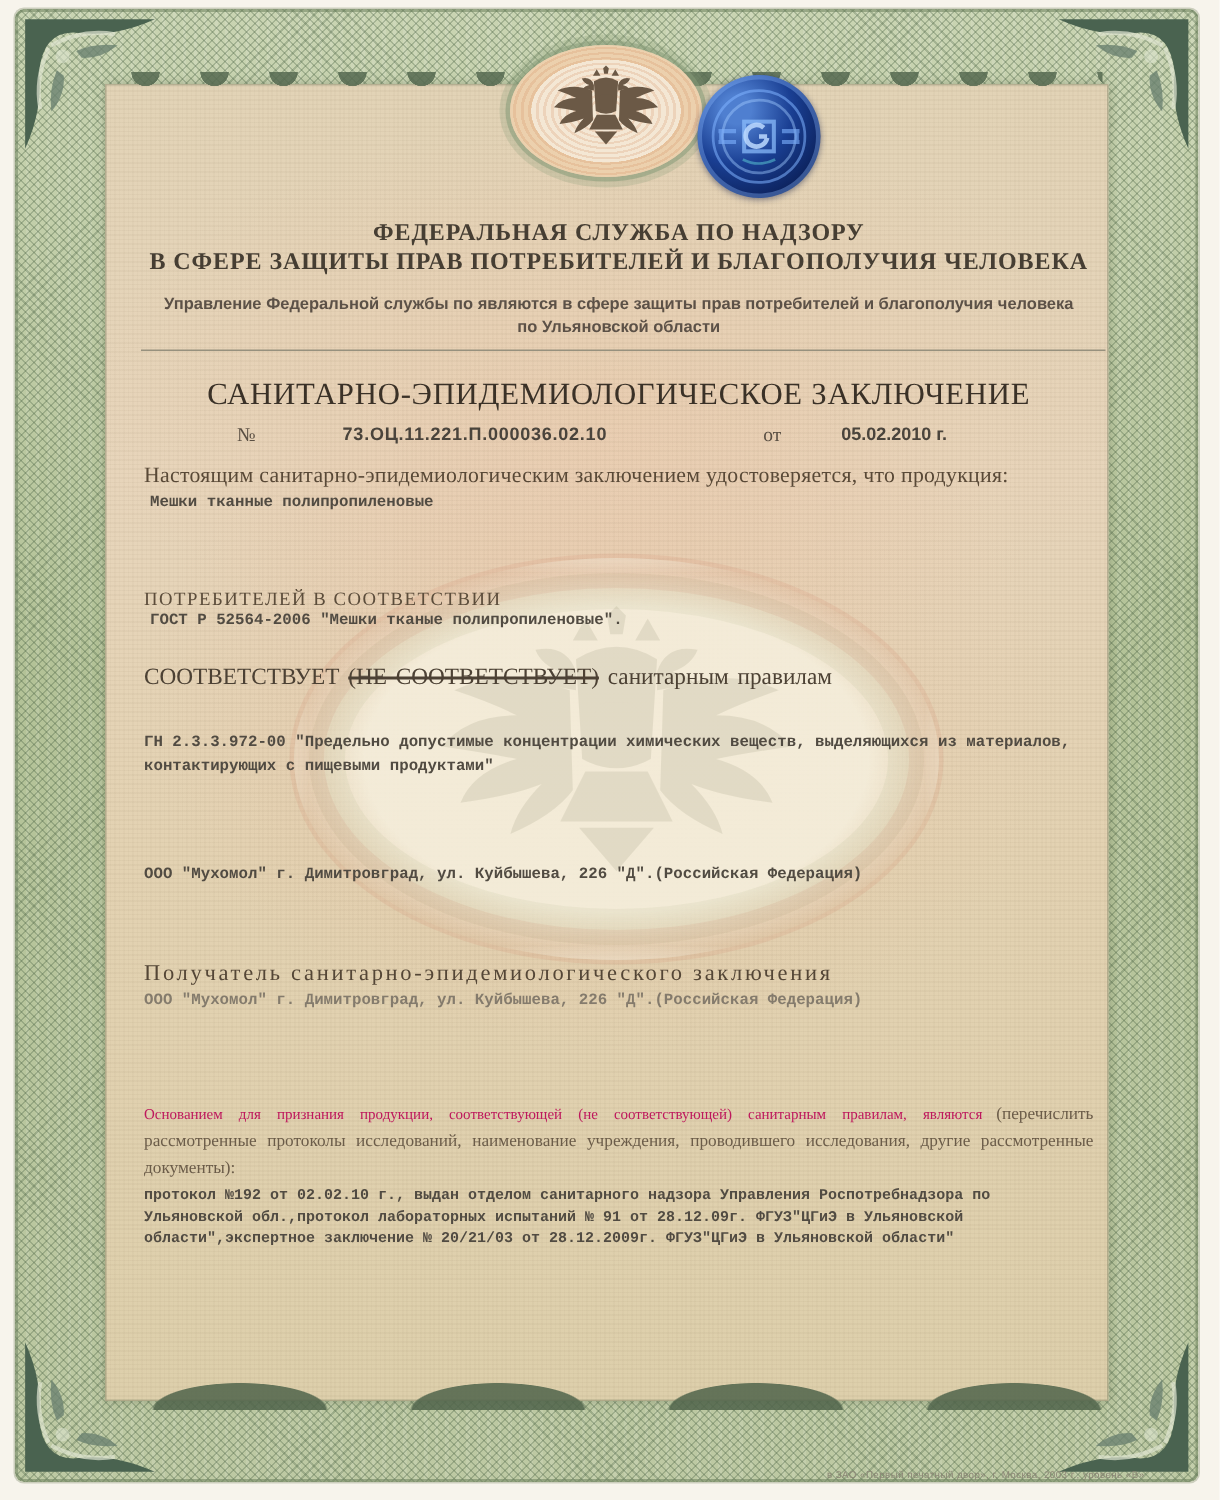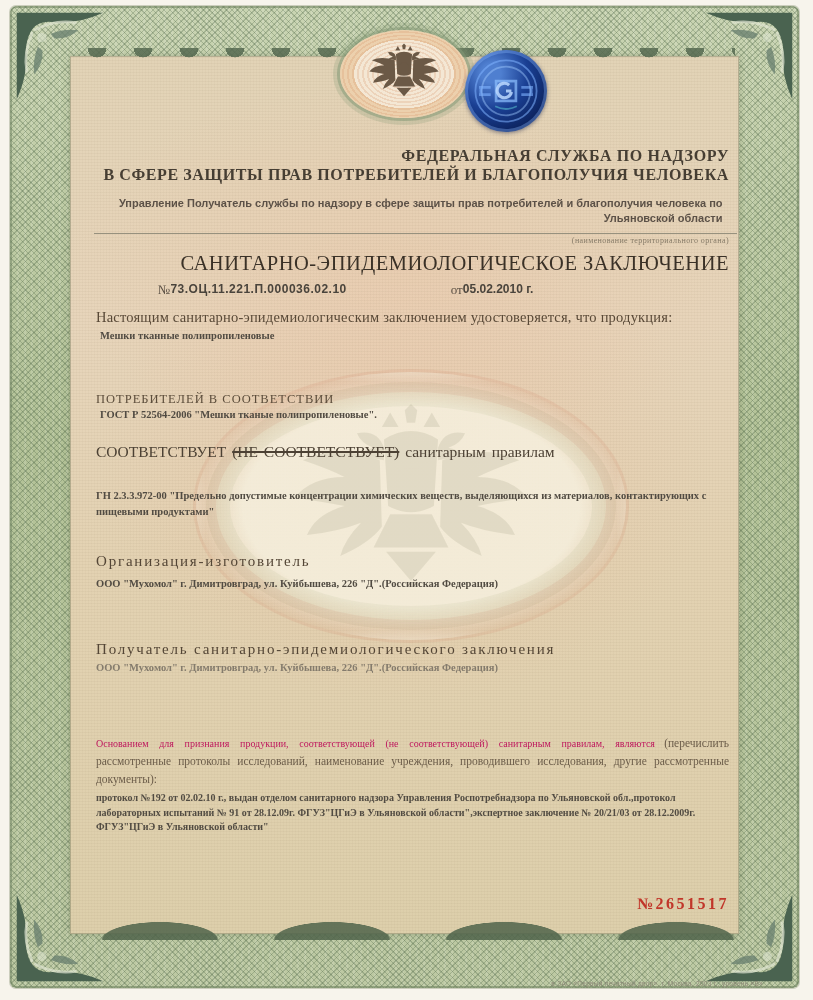--- a/index.html
+++ b/index.html
@@ -67,30 +67,30 @@
     position:absolute; left:196px; top:372px; width:430px; height:268px; border-radius:50%;
     background: radial-gradient(ellipse at center, rgba(245,239,221,.88) 0 58%, rgba(245,239,221,0) 76%);
     border:10px solid rgba(205,135,105,.10);
     box-shadow: 0 0 0 3px rgba(205,130,100,.15), inset 0 0 0 10px rgba(200,125,95,.12), inset 0 0 0 24px rgba(160,170,120,.10);
     display:flex; align-items:center; justify-content:center;
   }
   .rosette svg { width:250px; height:208px; opacity:.12; }
 
   
   .abs { position:absolute; left:96px; right:84px; }
-  .center { text-align:right; }
+  .center { text-align:center; }
   .hdr { font-weight:bold; font-size:16px; letter-spacing:.6px; color:#463e33; line-height:1.2; }
   .org { font-family:"Liberation Sans", sans-serif; font-weight:bold; font-size:11px; color:#5c5147; line-height:1.35; }
   .org-caption { font-size:8px; color:#857a67; letter-spacing:.4px; }
   .divider { border-top:1px solid #97917e; }
   .doc-title { font-weight:normal; font-size:20.5px; letter-spacing:.5px; color:#3a3127; }
   .numrow { display:flex; font-family:"Liberation Sans", sans-serif; font-weight:bold; font-size:12px; color:#4a443c; }
   .numrow .lbl { font-family:"Liberation Serif", serif; font-weight:normal; font-size:13px; color:#5a4f43; }
   .intro { font-size:14.5px; color:#594937; letter-spacing:.2px; }
-  .val { font-family:Liberation Serif, serif; font-weight:bold; font-size:10.5px; color:#514b42; line-height:1.5; }
+  .val { font-family:Liberation Mono, monospace; font-weight:bold; font-size:10.5px; color:#514b42; line-height:1.5; }
   .form-label { font-size:12.5px; color:#5c4d3b; letter-spacing:1px; }
   .comp { font-size:15.5px; color:#4c4134; word-spacing:2px; }
   .comp .strike { text-decoration:line-through; text-decoration-thickness:2px; }
   .cap { font-size:11.5px; color:#6b5c49; line-height:1.3; }
   .sec-label { font-size:15px; color:#544636; letter-spacing:1.8px; }
   .faded { color:#6e675d; opacity:.8; filter:blur(.3px); }
   .basis-big { font-size:10px; color:#be185d; word-spacing:3px; }
   .basis-cap { font-size:11.5px; color:#6b5c49; }
   .serial { font-weight:bold; font-size:16px; letter-spacing:2.5px; color:#c1362a; }
   .printer { position:absolute; right:50px; bottom:13px; font-family:"Liberation Sans", sans-serif; font-size:6.5px; color:#8b8675; letter-spacing:.3px; }
@@ -170,54 +170,51 @@
       <path d="M57 36 h13 M57 44 h13 M68 36 v8" fill="none" stroke="#7fb3ff" stroke-width="3" opacity=".6"></path>
       <path d="M28 57 q12 6 24 0" fill="none" stroke="#5fd0d8" stroke-width="2" opacity=".5"></path>
     </svg>
   </div>
 
   <div class="abs center" style="top:146px">
     <div class="hdr">ФЕДЕРАЛЬНАЯ СЛУЖБА ПО НАДЗОРУ</div>
     <div class="hdr">В СФЕРЕ ЗАЩИТЫ ПРАВ ПОТРЕБИТЕЛЕЙ И БЛАГОПОЛУЧИЯ  ЧЕЛОВЕКА</div>
   </div>
   <div class="abs center" style="top:196px">
-    <div class="org" style="max-width:620px;margin:0 auto">Управление Получатель службы по надзору в сфере защиты прав потребителей и благополучия человека по Ульяновской области</div>
+    <div class="org" style="max-width:620px;margin:0 auto">Управление Федеральной службы по являются в сфере защиты прав потребителей и благополучия человека по Ульяновской области</div>
   </div>
   <div class="abs divider" style="top:233px;left:94px;right:76px"></div>
-  <div class="abs center org-caption" style="top:236px">(наименование территориального органа)</div>
 
   <div class="abs center doc-title" style="top:252px">САНИТАРНО-ЭПИДЕМИОЛОГИЧЕСКОЕ ЗАКЛЮЧЕНИЕ</div>
   <div class="abs numrow" style="top:282px">
     <span class="lbl" style="margin-left:62px">№</span>
-    <span style="letter-spacing:.5px">73.ОЦ.11.221.П.000036.02.10</span>
+    <span style="margin-left:58px;letter-spacing:.5px">73.ОЦ.11.221.П.000036.02.10</span>
     <span class="lbl" style="margin-left:104px">от</span>
-    <span style="">05.02.2010 г.</span>
+    <span style="margin-left:40px">05.02.2010 г.</span>
   </div>
 
   <div class="abs intro" style="top:309px">Настоящим санитарно-эпидемиологическим заключением удостоверяется, что продукция:</div>
   <div class="abs val" style="top:328px;padding-left:4px">Мешки тканные полипропиленовые</div>
 
   <div class="abs form-label" style="top:392px">ПОТРЕБИТЕЛЕЙ В СООТВЕТСТВИИ</div>
   <div class="abs val" style="top:407px;padding-left:4px">ГОСТ Р 52564-2006 "Мешки тканые полипропиленовые".</div>
 
   <div class="abs comp" style="top:443px">
     <span>СООТВЕТСТВУЕТ</span>
     <span class="strike">(НЕ СООТВЕТСТВУЕТ)</span>
     <span>санитарным правилам</span>
   </div>
   <div class="abs val" style="top:488px">ГН 2.3.3.972-00 "Предельно допустимые концентрации химических веществ, выделяющихся из материалов, контактирующих с пищевыми продуктами"</div>
 
-  <div class="abs sec-label" style="top:553px">Организация-изготовитель</div>
   <div class="abs val" style="top:576px">ООО "Мухомол" г. Димитровград, ул. Куйбышева, 226 "Д".(Российская Федерация)</div>
 
   <div class="abs sec-label" style="top:641px">Получатель санитарно-эпидемиологического заключения</div>
   <div class="abs val faded" style="top:660px">ООО "Мухомол" г. Димитровград, ул. Куйбышева, 226 "Д".(Российская Федерация)</div>
 
   <div class="abs" style="top:733px;text-align:justify">
     <span class="basis-big">Основанием для признания продукции, соответствующей (не соответствующей) санитарным правилам, являются</span>
     <span class="basis-cap">(перечислить рассмотренные протоколы исследований, наименование учреждения, проводившего исследования, другие рассмотренные документы):</span>
   </div>
   <div class="abs val" style="top:791px;font-size:10px;line-height:1.45">протокол №192 от 02.02.10 г., выдан отделом санитарного надзора Управления Роспотребнадзора по Ульяновской обл.,протокол лабораторных испытаний № 91 от 28.12.09г. ФГУЗ"ЦГиЭ в Ульяновской области",экспертное заключение № 20/21/03 от 28.12.2009г. ФГУЗ"ЦГиЭ в Ульяновской области"</div>
 
-  <div class="abs center serial" style="top:895px">№2651517</div>
   <div class="printer">в ЗАО «Первый печатный двор», г. Москва, 2003 г., уровень «В»</div>
 
 </div>
 
 </body></html>

